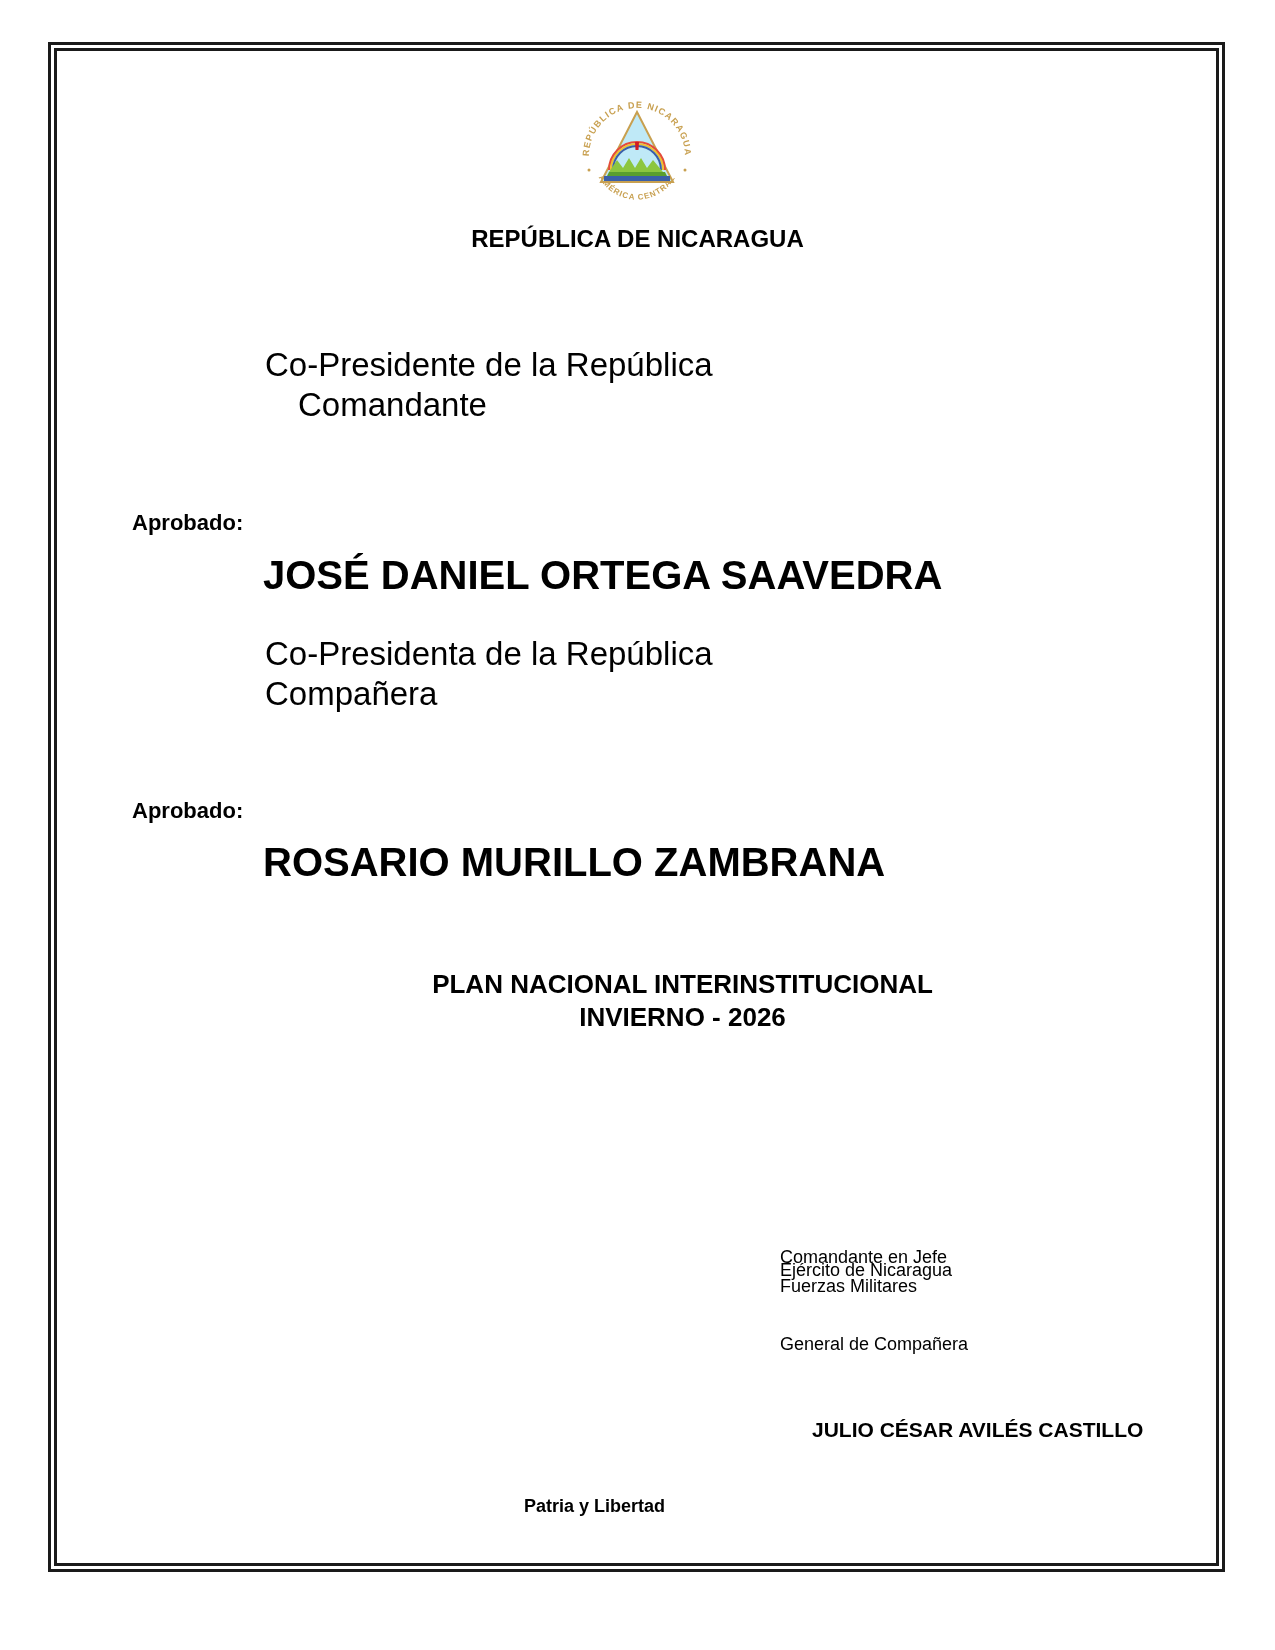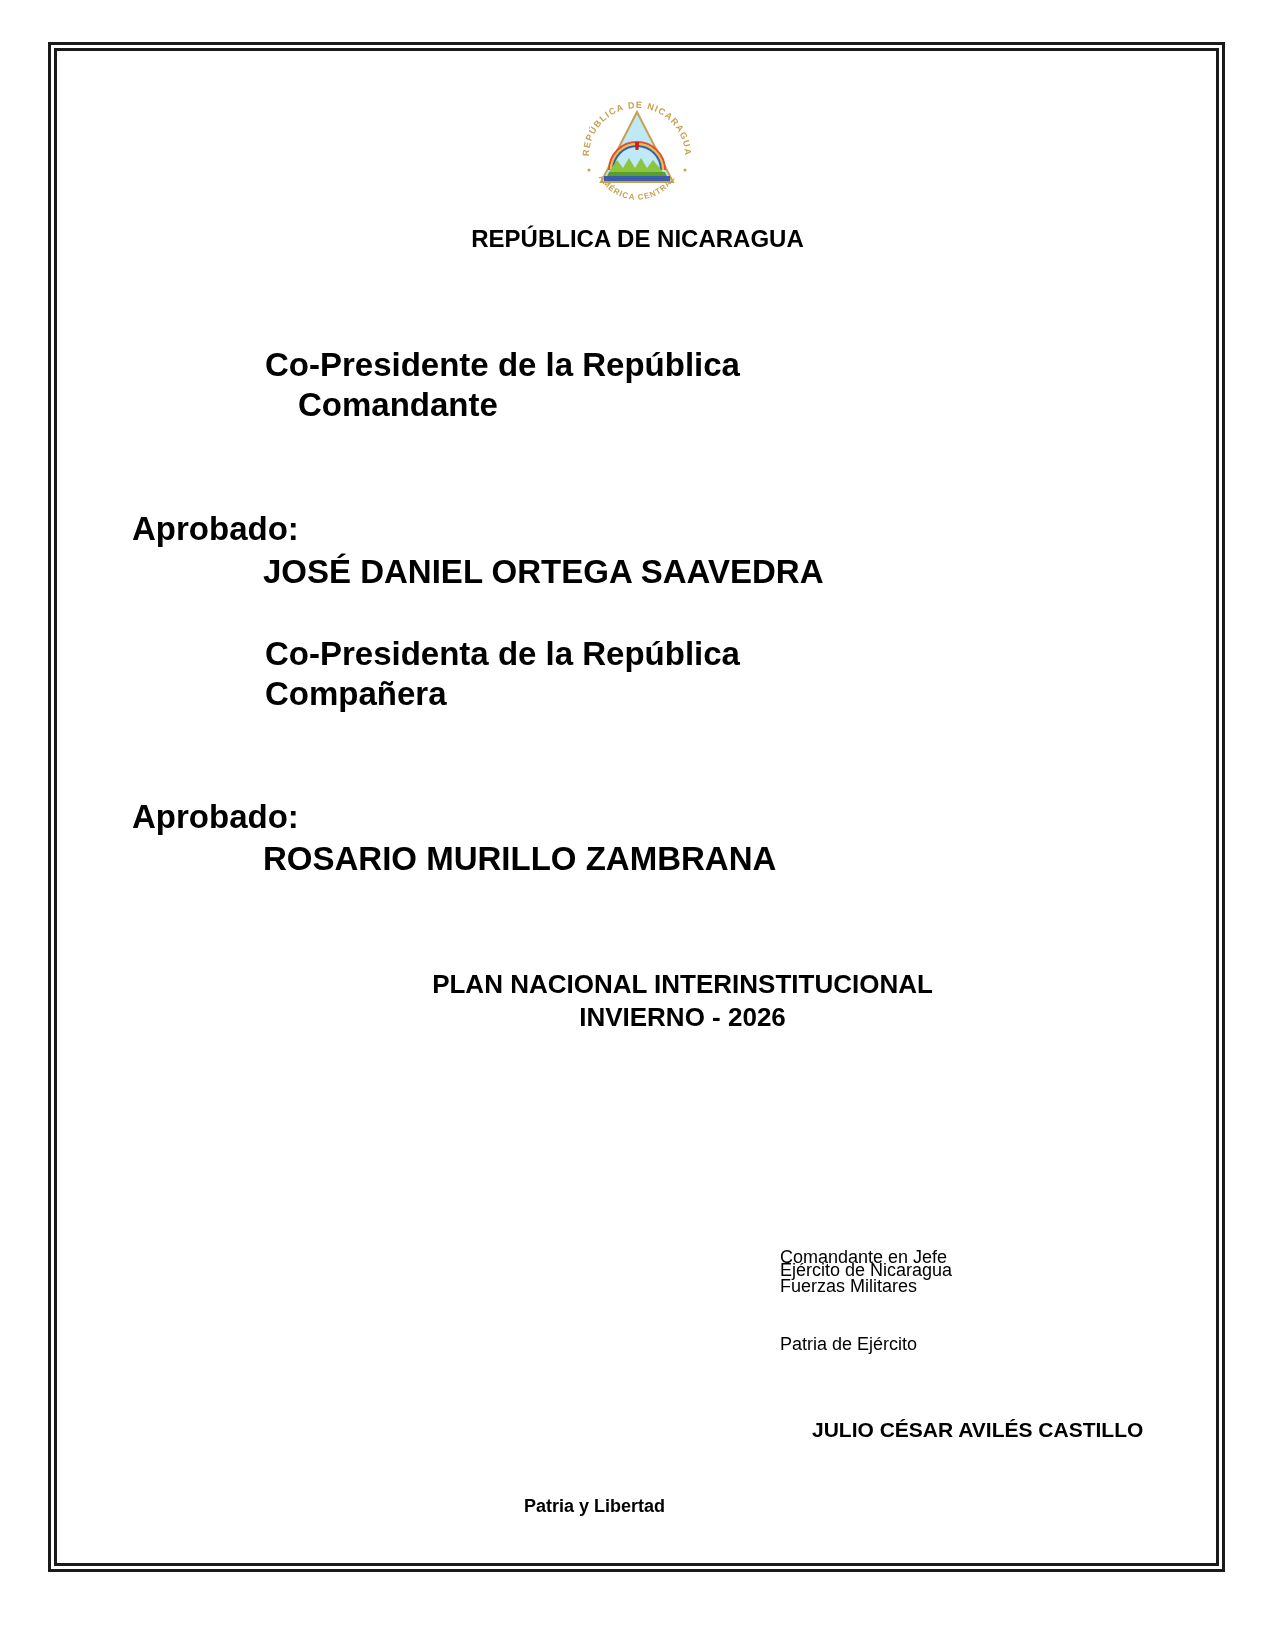--- a/index.html
+++ b/index.html
@@ -5,23 +5,23 @@
     html, body { margin: 0; padding: 0; background: #ffffff; }
     body { width: 1275px; height: 1650px; position: relative; overflow: hidden;
            font-family: "Liberation Sans", sans-serif; color: #000; }
     .frame-outer { position: absolute; left: 48px; top: 42px; width: 1177px; height: 1530px;
                    box-sizing: border-box; border: 3px solid #1a1a1a; }
     .frame-inner { position: absolute; left: 54px; top: 48px; width: 1165px; height: 1518px;
                    box-sizing: border-box; border: 3px solid #1a1a1a; }
     .abs { position: absolute; white-space: nowrap; }
     .emblem { position: absolute; left: 575px; top: 90px; width: 124px; height: 124px; }
     .title-rep { left: 0; width: 1275px; text-align: center; top: 225px; font-size: 24px; font-weight: bold; }
-    .role { left: 265px; font-size: 33px; font-weight: bold; line-height: 40px; }
-    .aprob { left: 132px; font-size: 33px; font-weight: bold; }
-    .name-big { left: 263px; font-size: 33px; font-weight: bold; }
+    .role { left: 265px; font-size: 33px; font-weight: normal; line-height: 40px; }
+    .aprob { left: 132px; font-size: 22px; font-weight: bold; }
+    .name-big { left: 263px; font-size: 40px; font-weight: bold; }
     .plan { left: 0; width: 1365px; text-align: center; font-size: 26px; font-weight: bold; line-height: 33px; }
     .cmd { left: 780px; font-size: 18px; line-height: 29px; }
     .cmd-name { left: 780px; font-size: 21px; font-weight: bold; margin-left: 32px; }
     .motto { left: 0; width: 1189px; text-align: center; font-size: 18px; font-weight: bold; }
   </style>
 </head>
 <body>
 
 <div class="frame-outer"></div>
 <div class="frame-inner"></div>
@@ -65,16 +65,16 @@
 <div class="abs role" style="top:674px;">Compañera</div>
 <div class="abs aprob" style="top:798px;">Aprobado:</div>
 <div class="abs name-big" style="top:840px;">ROSARIO MURILLO ZAMBRANA</div>
 
 <div class="abs plan" style="top:968px;">PLAN NACIONAL INTERINSTITUCIONAL</div>
 <div class="abs plan" style="top:1001px;">INVIERNO - 2026</div>
 
 <div class="abs cmd" style="top:1243px;">Comandante en Jefe</div>
 <div class="abs cmd" style="top:1272px;">Fuerzas Militares</div>
 <div class="abs cmd" style="top:1256px;">Ejército de Nicaragua</div>
-<div class="abs cmd" style="top:1330px;">Patria de Ejército</div>
+<div class="abs cmd" style="top:1330px;">General de Compañera</div>
 <div class="abs cmd-name" style="top:1418px;">JULIO CÉSAR AVILÉS CASTILLO</div>
 
 <div class="abs motto" style="top:1496px;">Patria y Libertad</div>
 
 </body></html>

